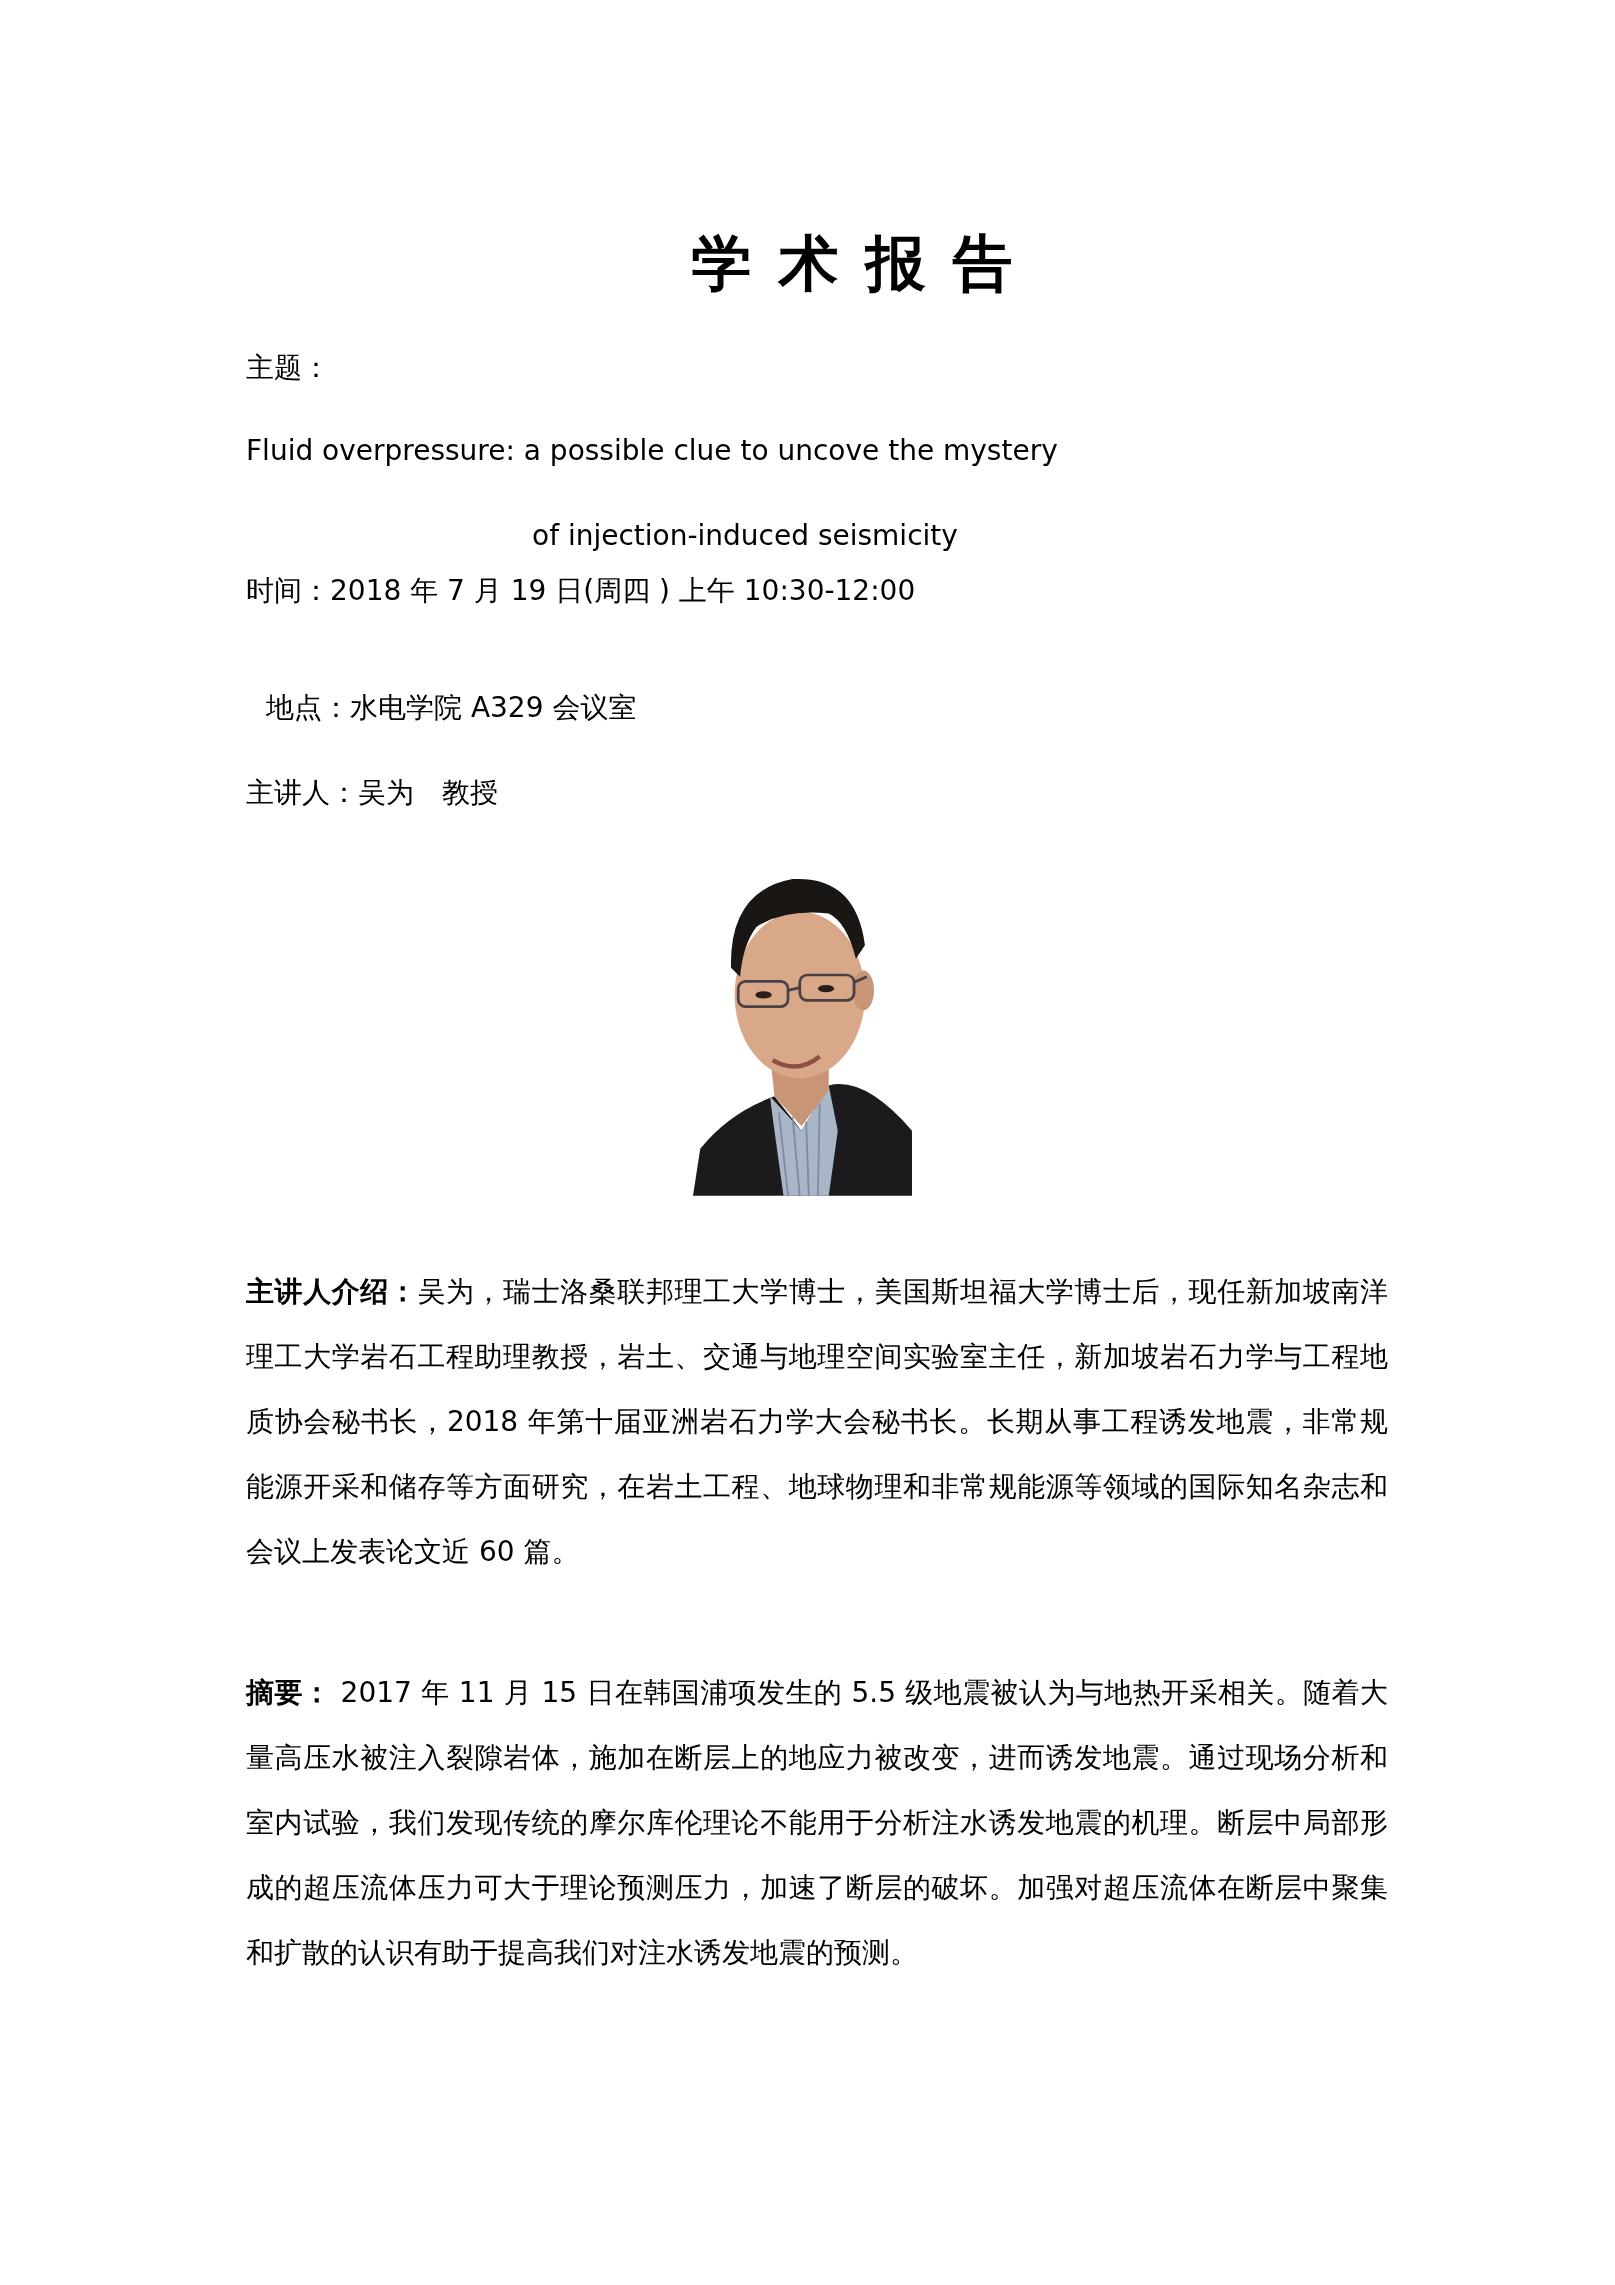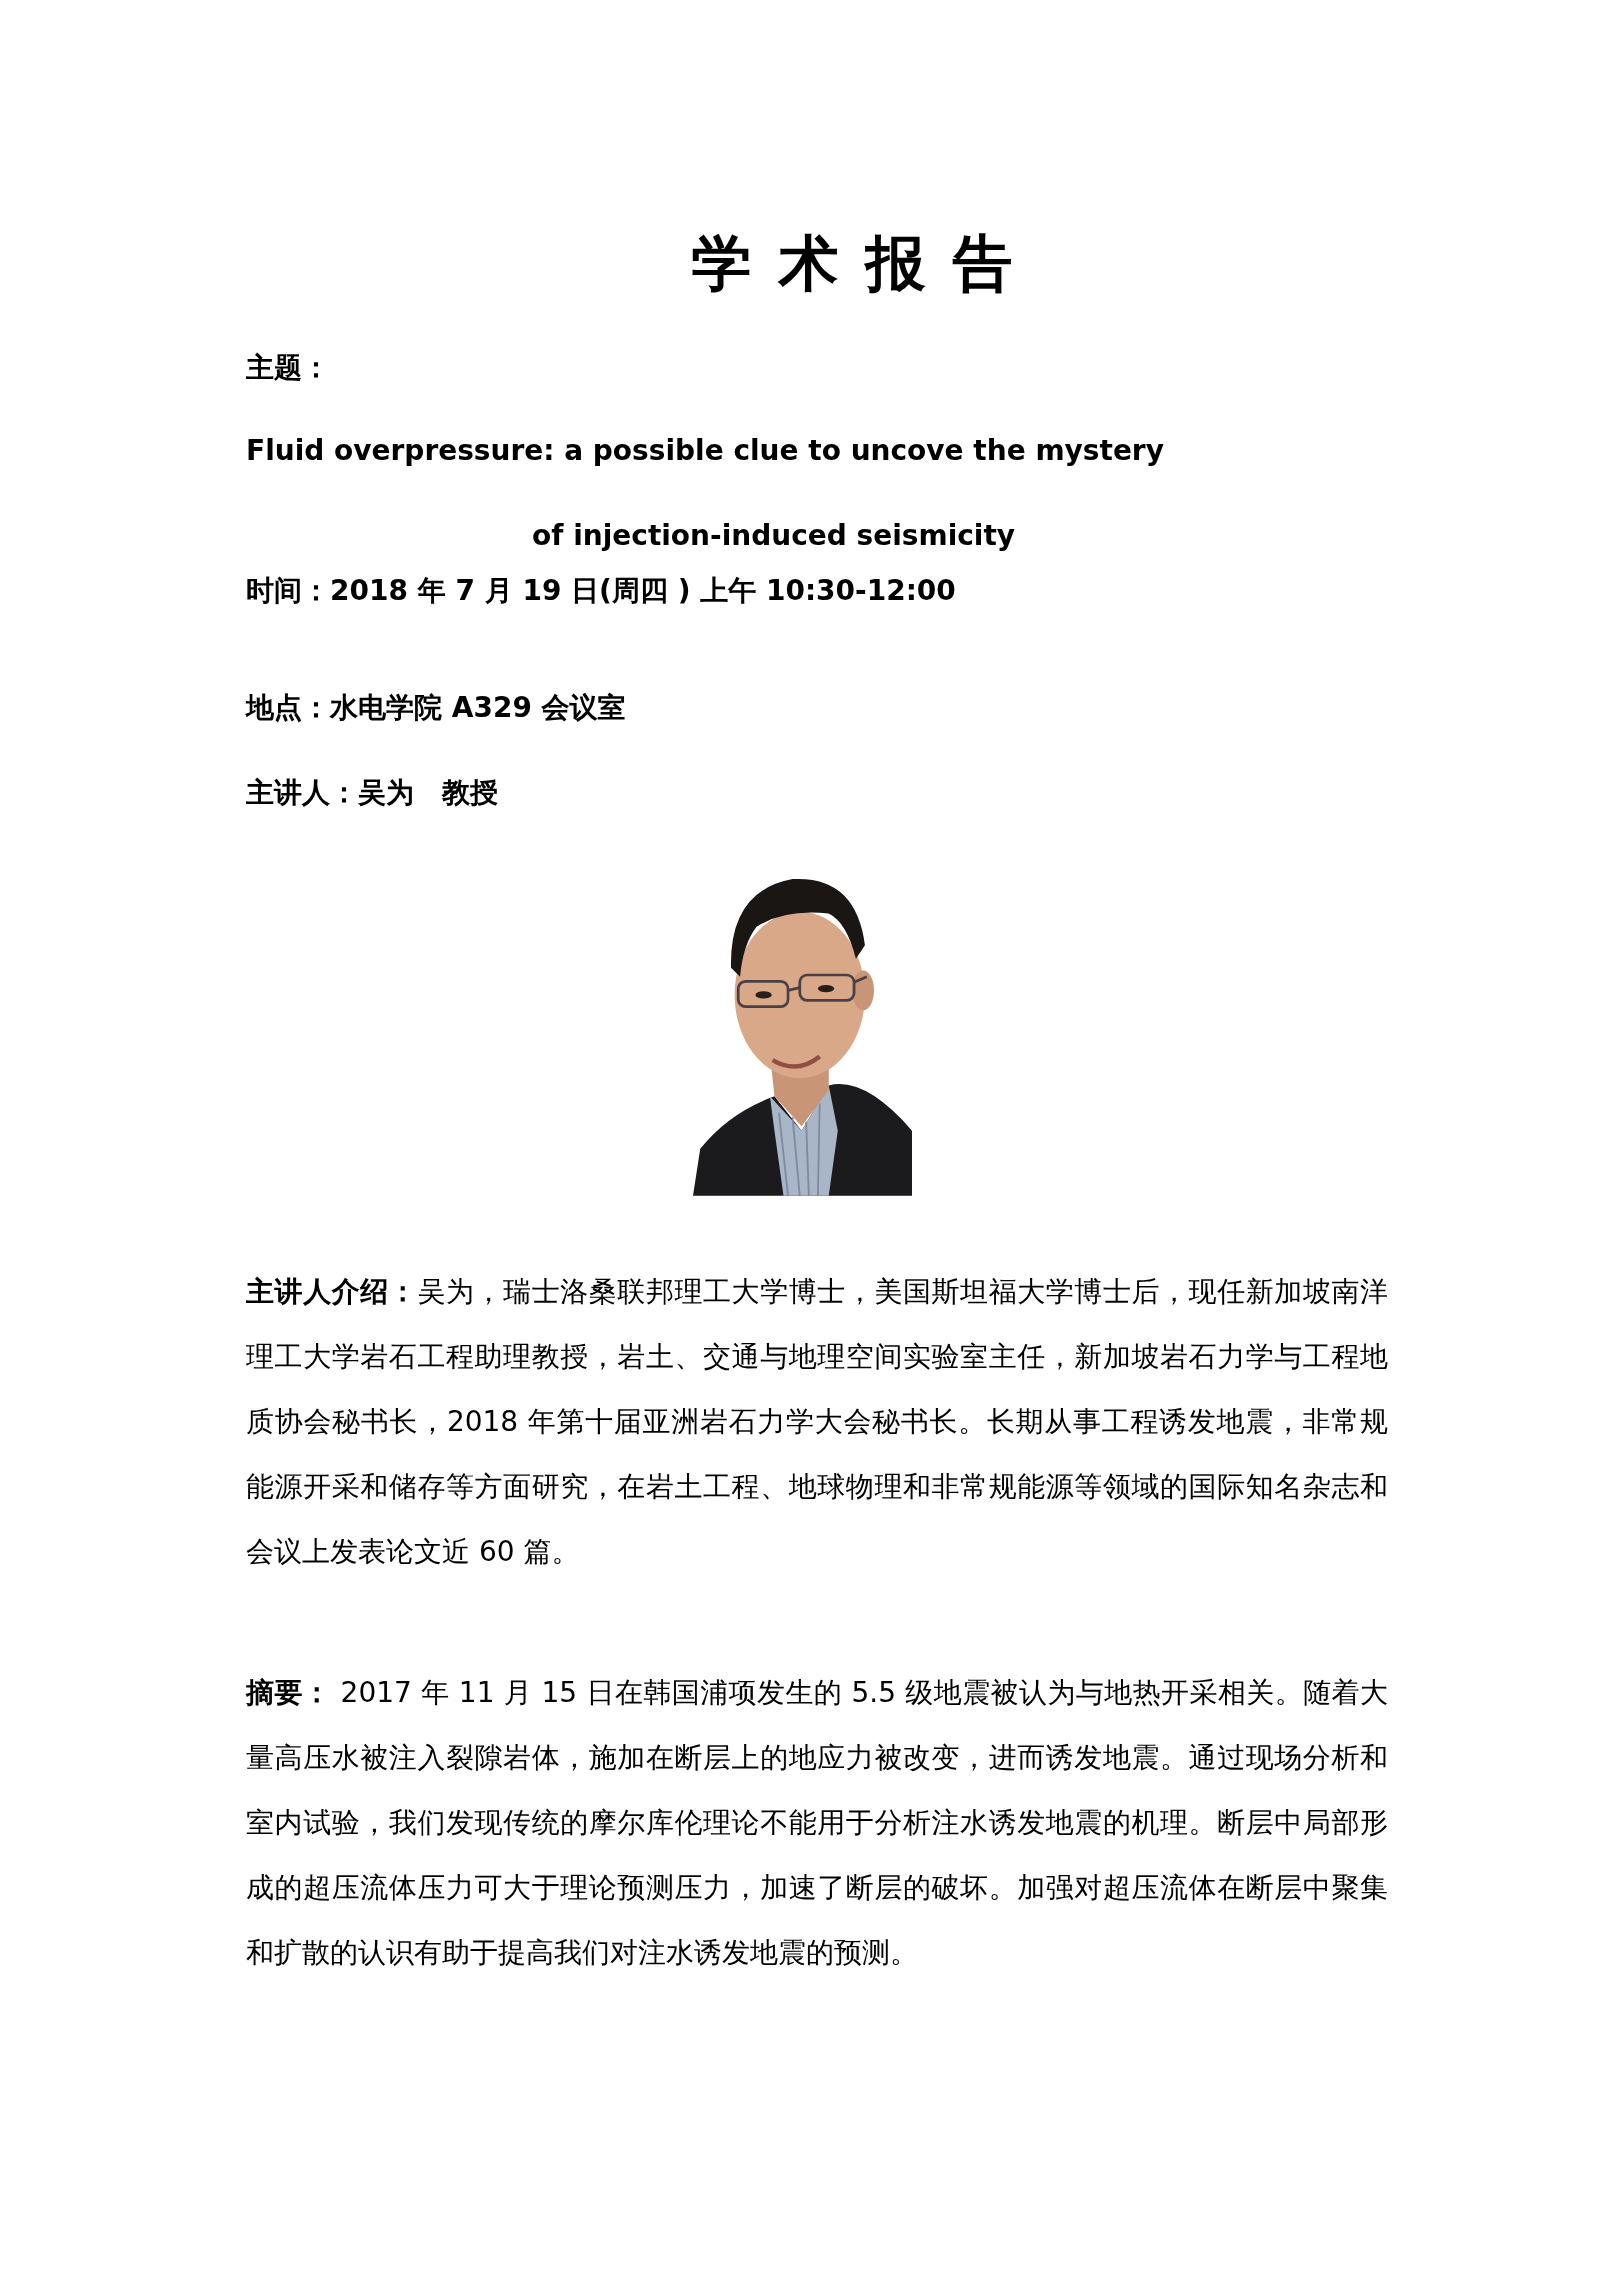--- a/index.html
+++ b/index.html
@@ -1,25 +1,25 @@
 <!DOCTYPE html>
 <html style="font-size:14.5px"><head>
 <meta charset="utf-8">
 <style>
   html, body { margin: 0; padding: 0; background: #ffffff; }
   body { width: 1616px; height: 2285px; position: relative; overflow: hidden;
          font-family: "DejaVu Sans", "Liberation Sans", sans-serif; color: #000; }
   .page-title { position: absolute; top: 224px; left: 0; width: 1616px; text-align: center;
                 font-size: 60px; font-weight: bold; letter-spacing: 27px; text-indent: 27px; padding-left: 44px; }
-  .line { position: absolute; left: 246px; font-size: 28px; font-weight: bold; white-space: nowrap; }
+  .line { position: absolute; left: 246px; font-size: 28px; font-weight: normal; white-space: nowrap; }
   .l-topic { top: 349px; }
   .l-title1 { top: 434px; }
   .l-title2 { top: 519px; left: 532px; text-align: right; }
   .l-time { top: 572px; }
-  .l-place { top: 689px; }
+  .l-place { top: 689px; margin-left: 20px; }
   .l-speaker { top: 774px; }
   .photo { position: absolute; left: 693px; top: 859px; width: 219px; height: 337px; overflow: hidden; background: #fff; }
   .para { position: absolute; left: 246px; width: 1142px; font-size: 28px; line-height: 65px;
           text-align: justify; text-justify: inter-character; }
   .para .lbl { font-weight: bold; margin-top: 28px; }
   .p-bio { top: 1259px; }
   .p-abs { top: 1660px; }
 </style>
 </head>
 <body>

